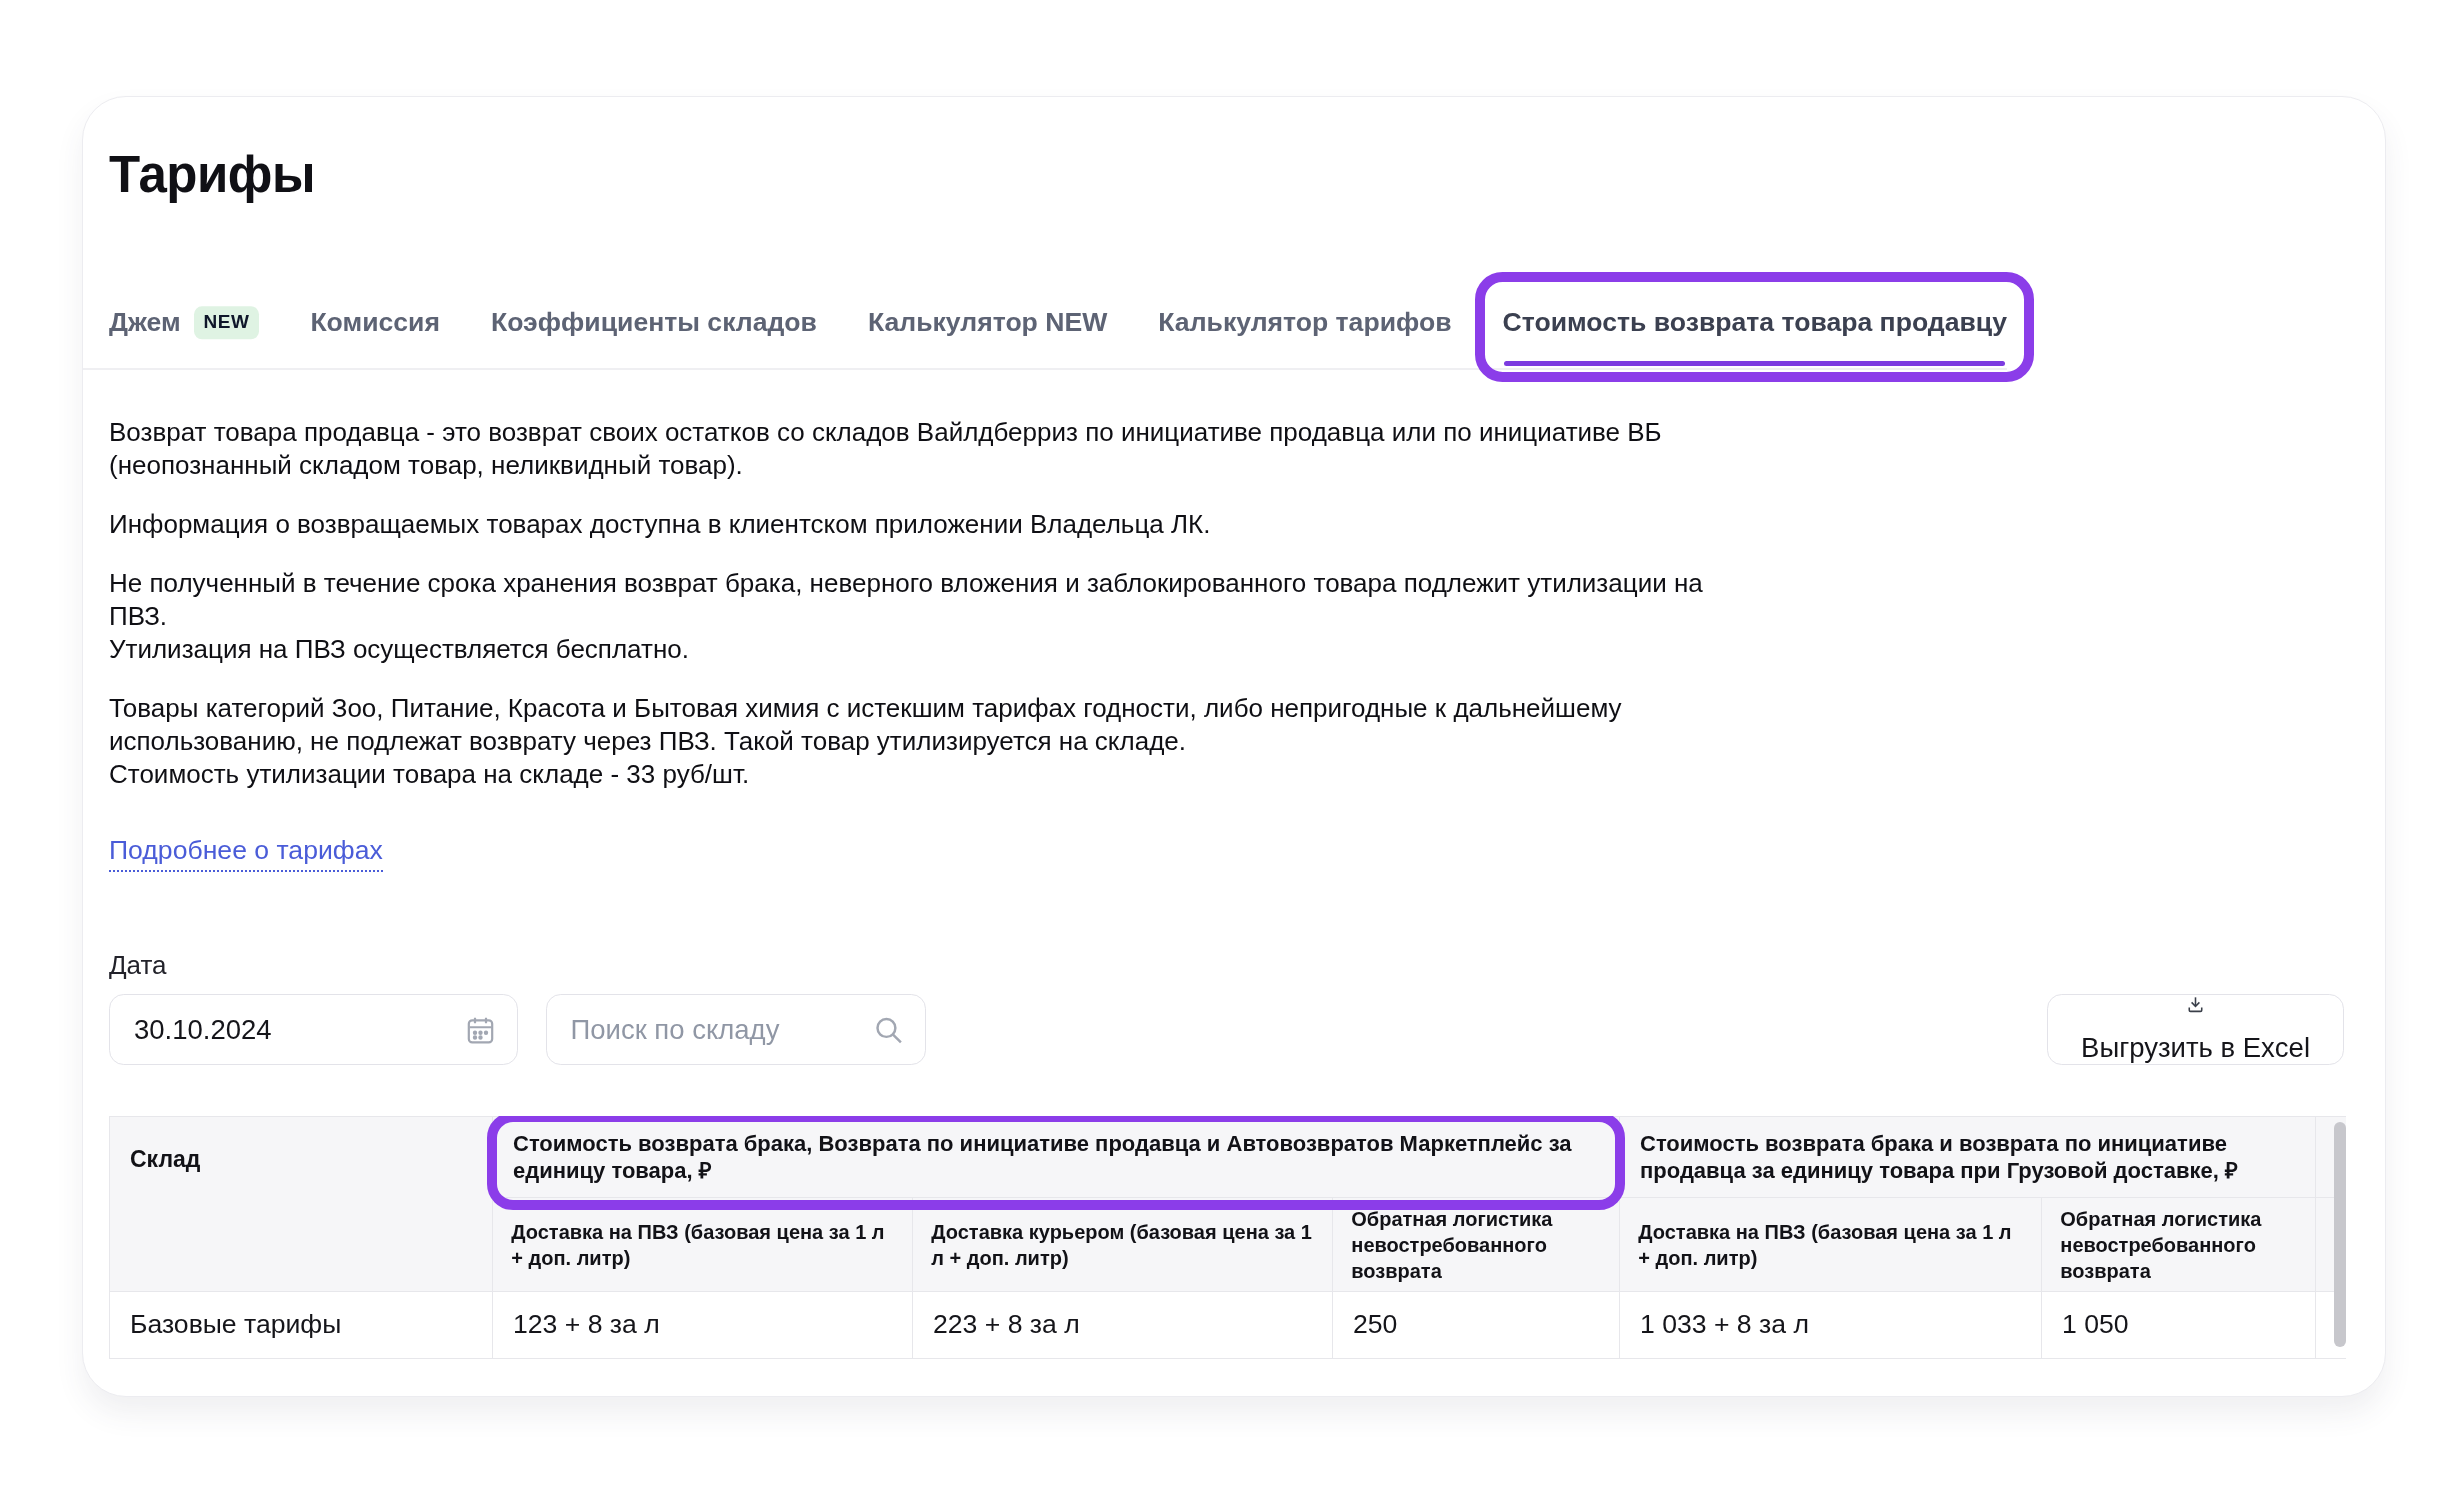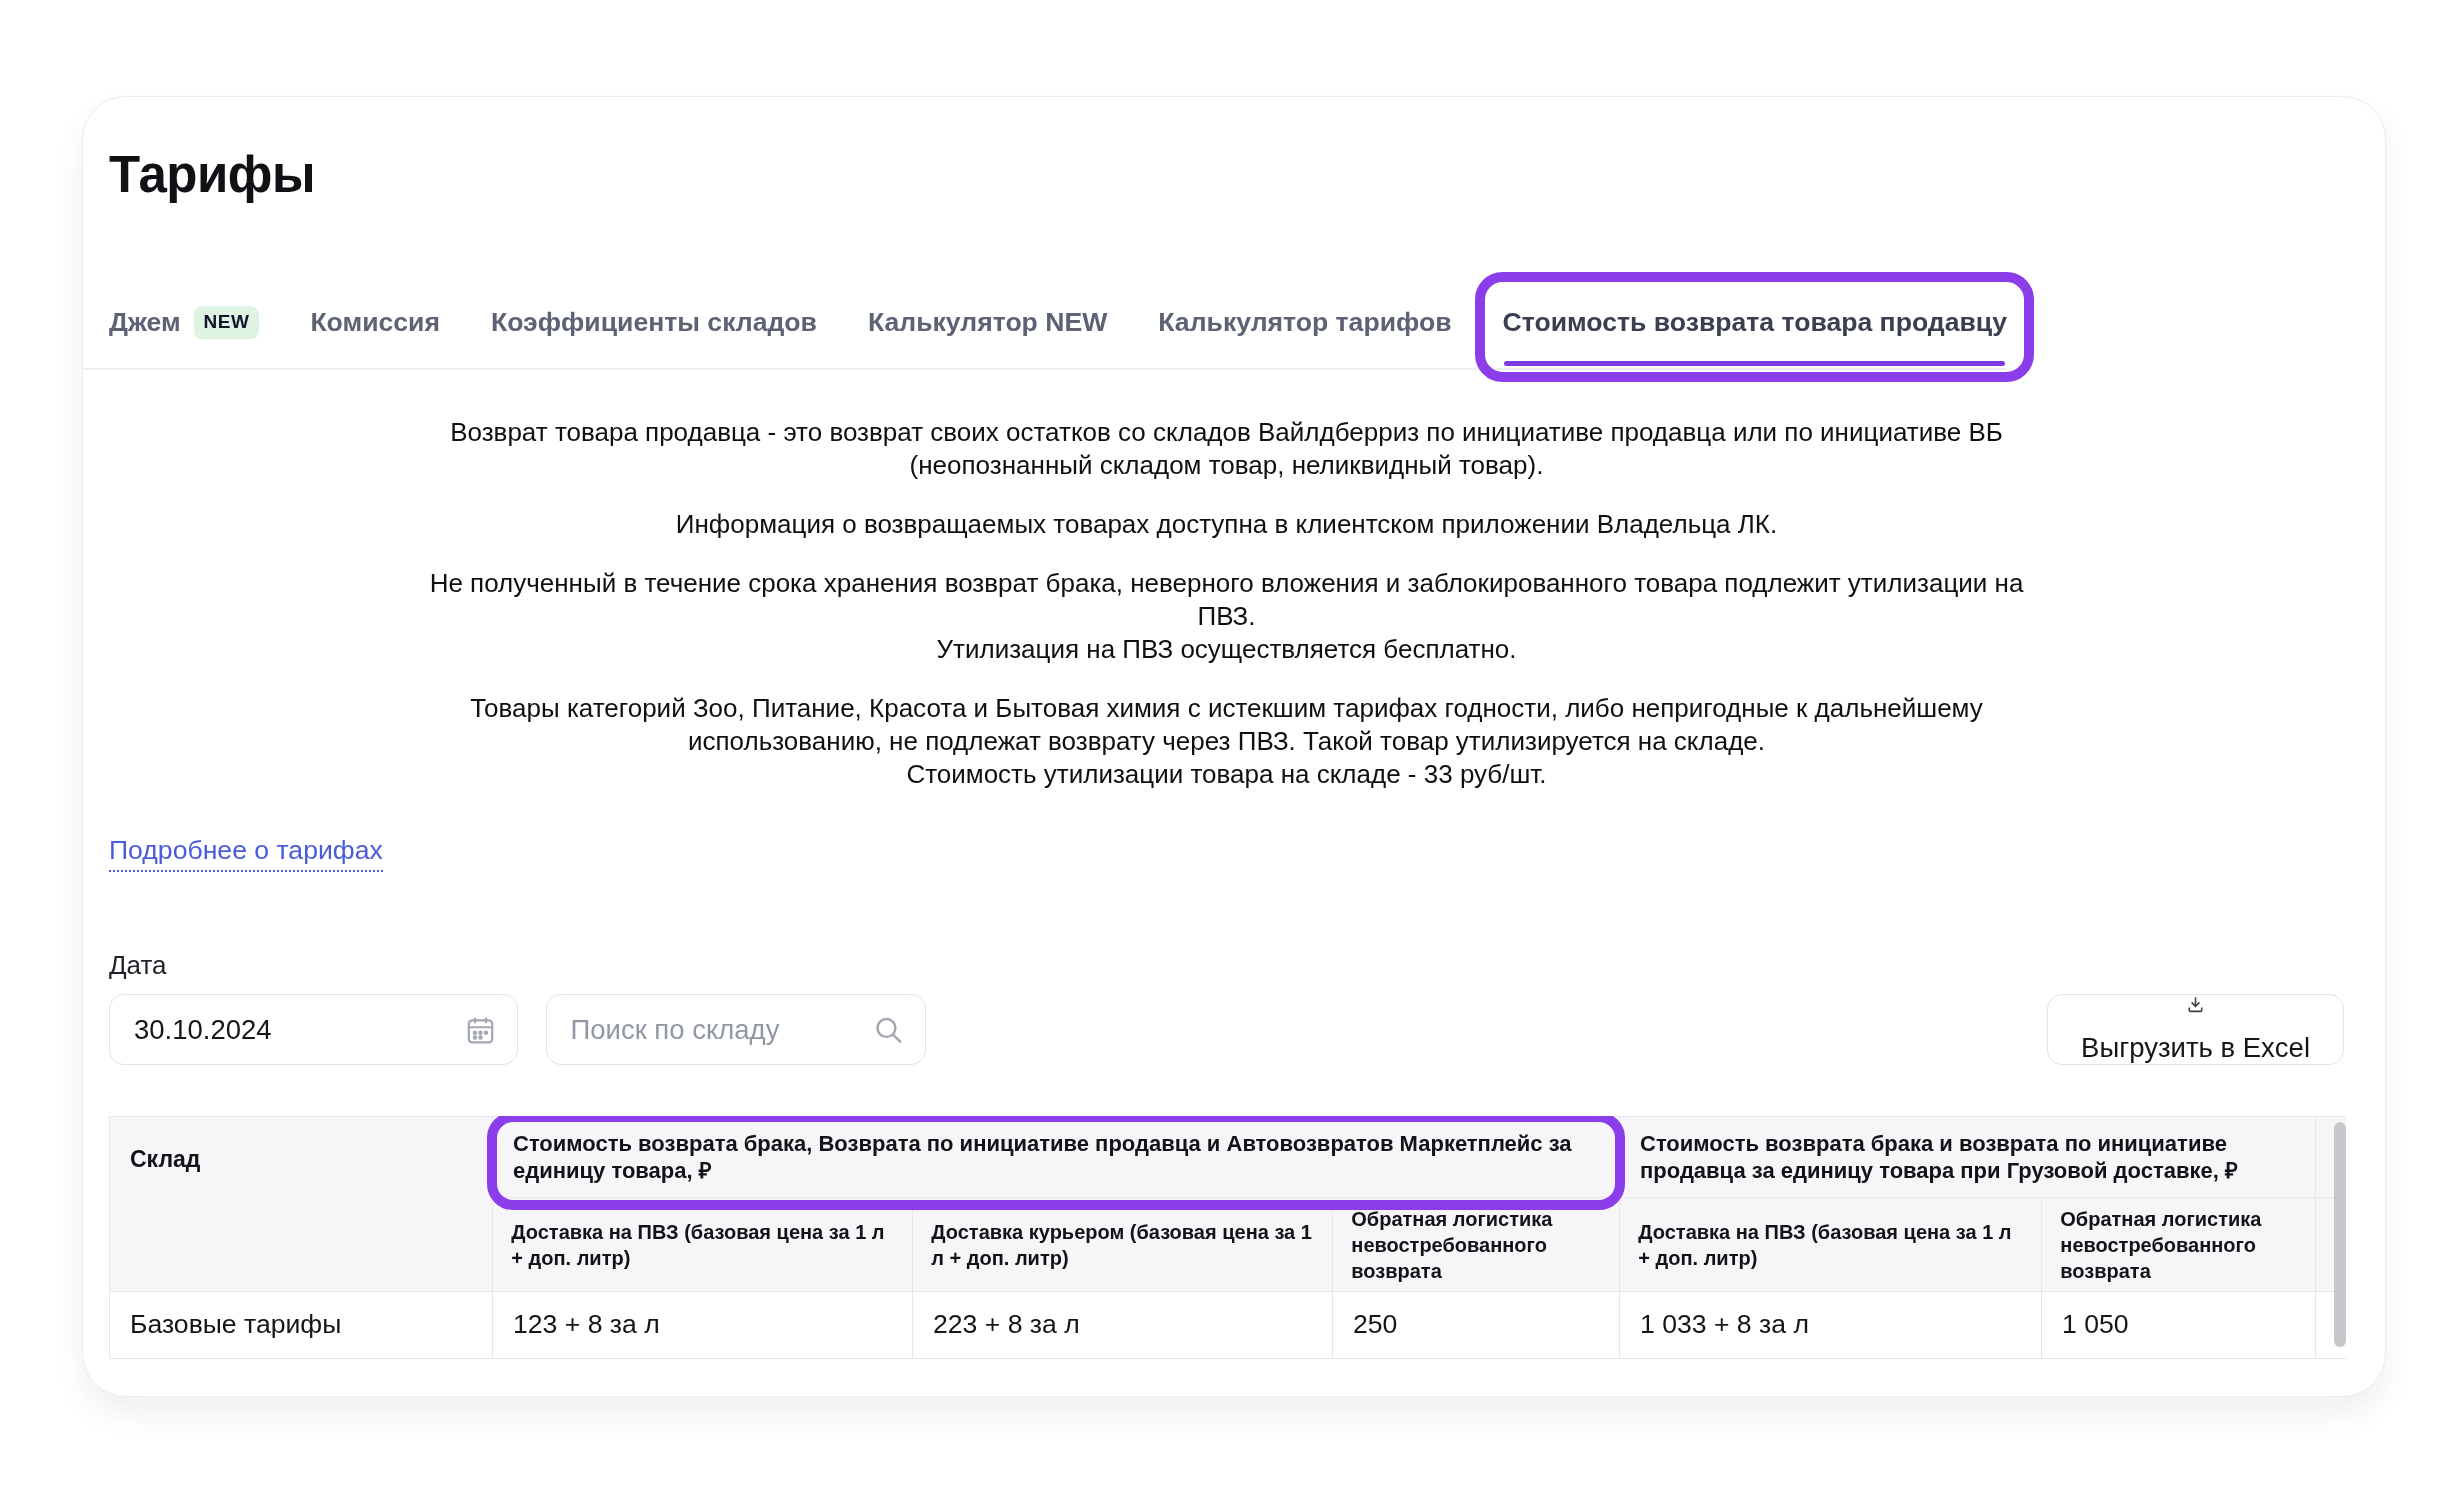--- a/index.html
+++ b/index.html
@@ -75,21 +75,21 @@
     position: absolute;
     left: -27.5px; right: -27.5px;
     top: -35px; bottom: -44px;
     border: 10px solid #8b3de9;
     border-radius: 27.5px;
     pointer-events: none;
   }
   
   .intro { margin-top: 46px; }
   .intro p { margin: 26px 0; font-size: 26px; line-height: 33px; color: #0f0f14; }
-  .intro .line { display: block; white-space: nowrap; text-align: center; }
+  .intro .line { display: block; white-space: nowrap; }
   
   .more-link {
     display: inline-block;
     margin-top: 18.3px;
     font-size: 26.6px;
     color: #4a5cd8;
     text-decoration: none;
     border-bottom: 2.7px dotted #4a5cd8;
     padding-bottom: 4.6px;
     cursor: pointer;

